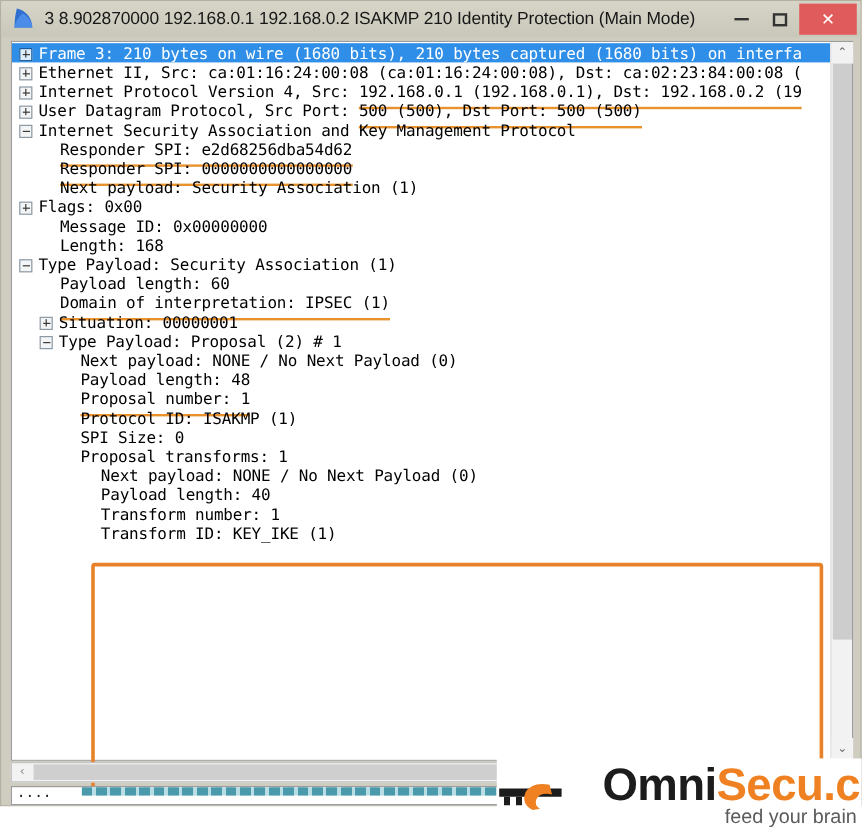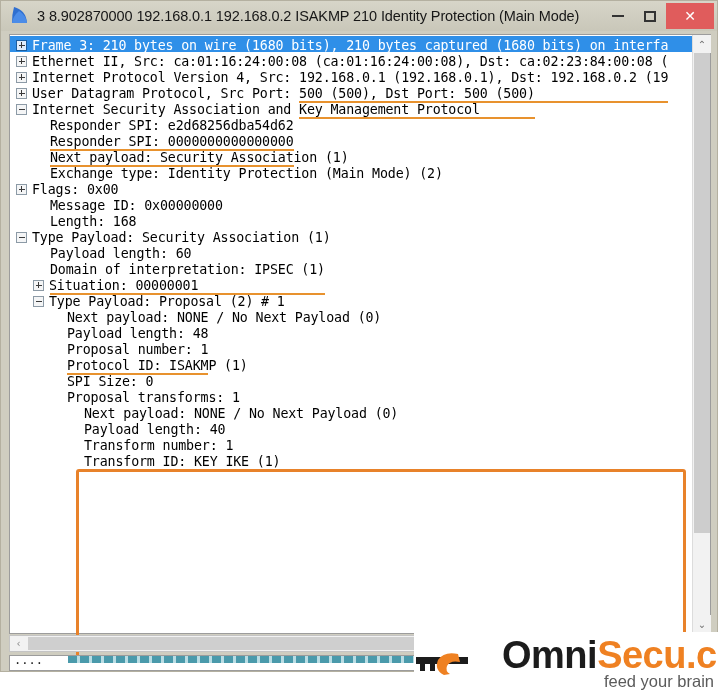--- a/index.html
+++ b/index.html
@@ -149,21 +149,21 @@
     background: #3a3a3a;
   }
   .row.selected .toggle {
     background: #dfeefc;
     border-color: #1b5e9e;
   }
   .nogl { display:inline-block; width: 17px; }
   .lbl { vertical-align: middle; }
   .ul {
     border-bottom: 2.5px solid #e8922e;
-    padding-bottom: 16px;
+    padding-bottom: 4px;
   }
 
   
   .i0 { padding-left: 6px; }
   .i1 { padding-left: 23px; }
   .i2 { padding-left: 40px; }
   .i3 { padding-left: 57px; }
 
   
   #callout {
@@ -333,21 +333,20 @@
 
     <div id="tree">
         <div class="row i0 selected"><span class="toggle plus"></span><span class="lbl">Frame 3: 210 bytes on wire (1680 bits), 210 bytes captured (1680 bits) on interfa</span></div>
         <div class="row i0"><span class="toggle plus"></span><span class="lbl">Ethernet II, Src: ca:01:16:24:00:08 (ca:01:16:24:00:08), Dst: ca:02:23:84:00:08 (</span></div>
         <div class="row i0"><span class="toggle plus"></span><span class="lbl">Internet Protocol Version 4, Src: </span><span class="lbl ul">192.168.0.1 (192.168.0.1), Dst: 192.168.0.2 (19</span></div>
         <div class="row i0"><span class="toggle plus"></span><span class="lbl">User Datagram Protocol, Src Port: </span><span class="lbl ul">500 (500), Dst Port: 500 (500)</span></div>
         <div class="row i0"><span class="toggle"></span><span class="lbl">Internet Security Association and Key Management Protocol</span></div>
         <div class="row i1"><span class="nogl"></span><span class="lbl ul">Responder SPI: e2d68256dba54d62</span></div>
         <div class="row i1"><span class="nogl"></span><span class="lbl ul">Responder SPI: 0000000000000000</span></div>
         <div class="row i1"><span class="nogl"></span><span class="lbl">Next payload: Security Association (1)</span></div>
-        <div class="row i1"><span class="nogl"></span><span class="lbl">Exchange type: Identity Protection (Main Mode) (2)</span></div>
         <div class="row i0"><span class="toggle plus"></span><span class="lbl">Flags: 0x00</span></div>
         <div class="row i1"><span class="nogl"></span><span class="lbl">Message ID: 0x00000000</span></div>
         <div class="row i1"><span class="nogl"></span><span class="lbl">Length: 168</span></div>
         <div class="row i0"><span class="toggle"></span><span class="lbl">Type Payload: Security Association (1)</span></div>
         <div class="row i1"><span class="nogl"></span><span class="lbl">Payload length: 60</span></div>
         <div class="row i1"><span class="nogl"></span><span class="lbl ul">Domain of interpretation: IPSEC (1)</span></div>
         <div class="row i1"><span class="toggle plus"></span><span class="lbl">Situation: 00000001</span></div>
         <div class="row i1"><span class="toggle"></span><span class="lbl">Type Payload: Proposal (2) # 1</span></div>
         <div class="row i2"><span class="nogl"></span><span class="lbl">Next payload: NONE / No Next Payload  (0)</span></div>
         <div class="row i2"><span class="nogl"></span><span class="lbl">Payload length: 48</span></div>

